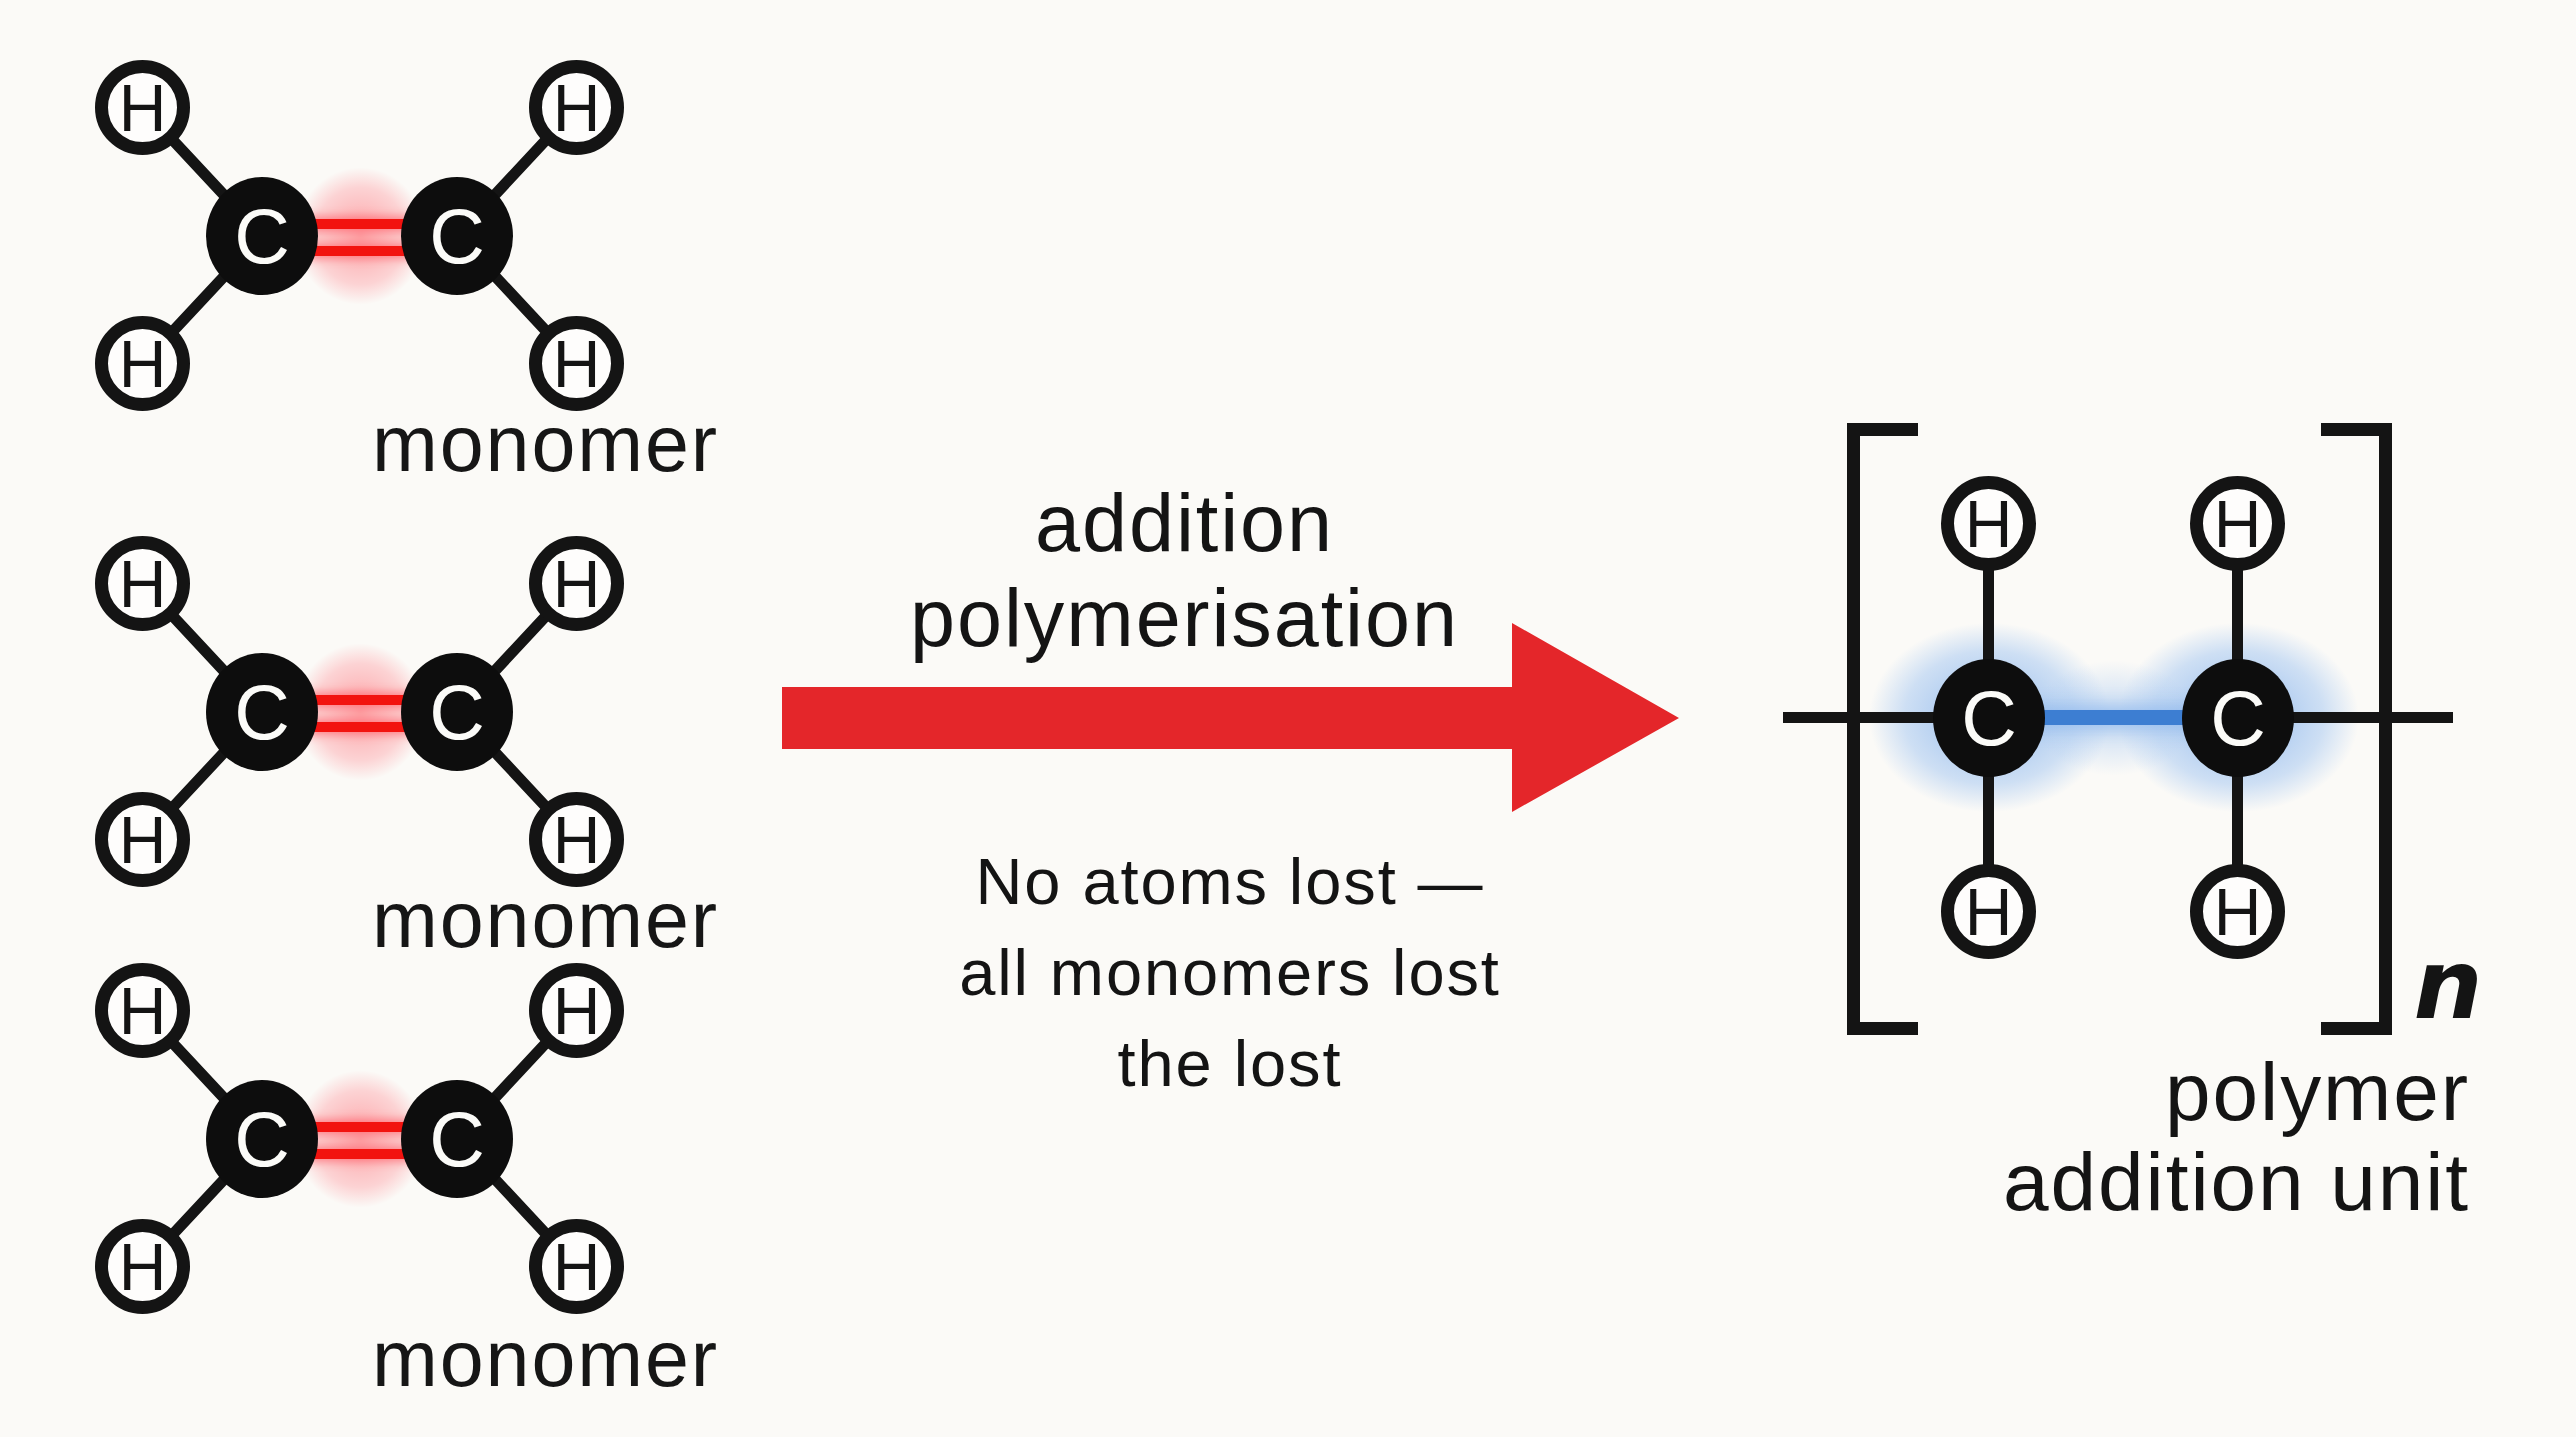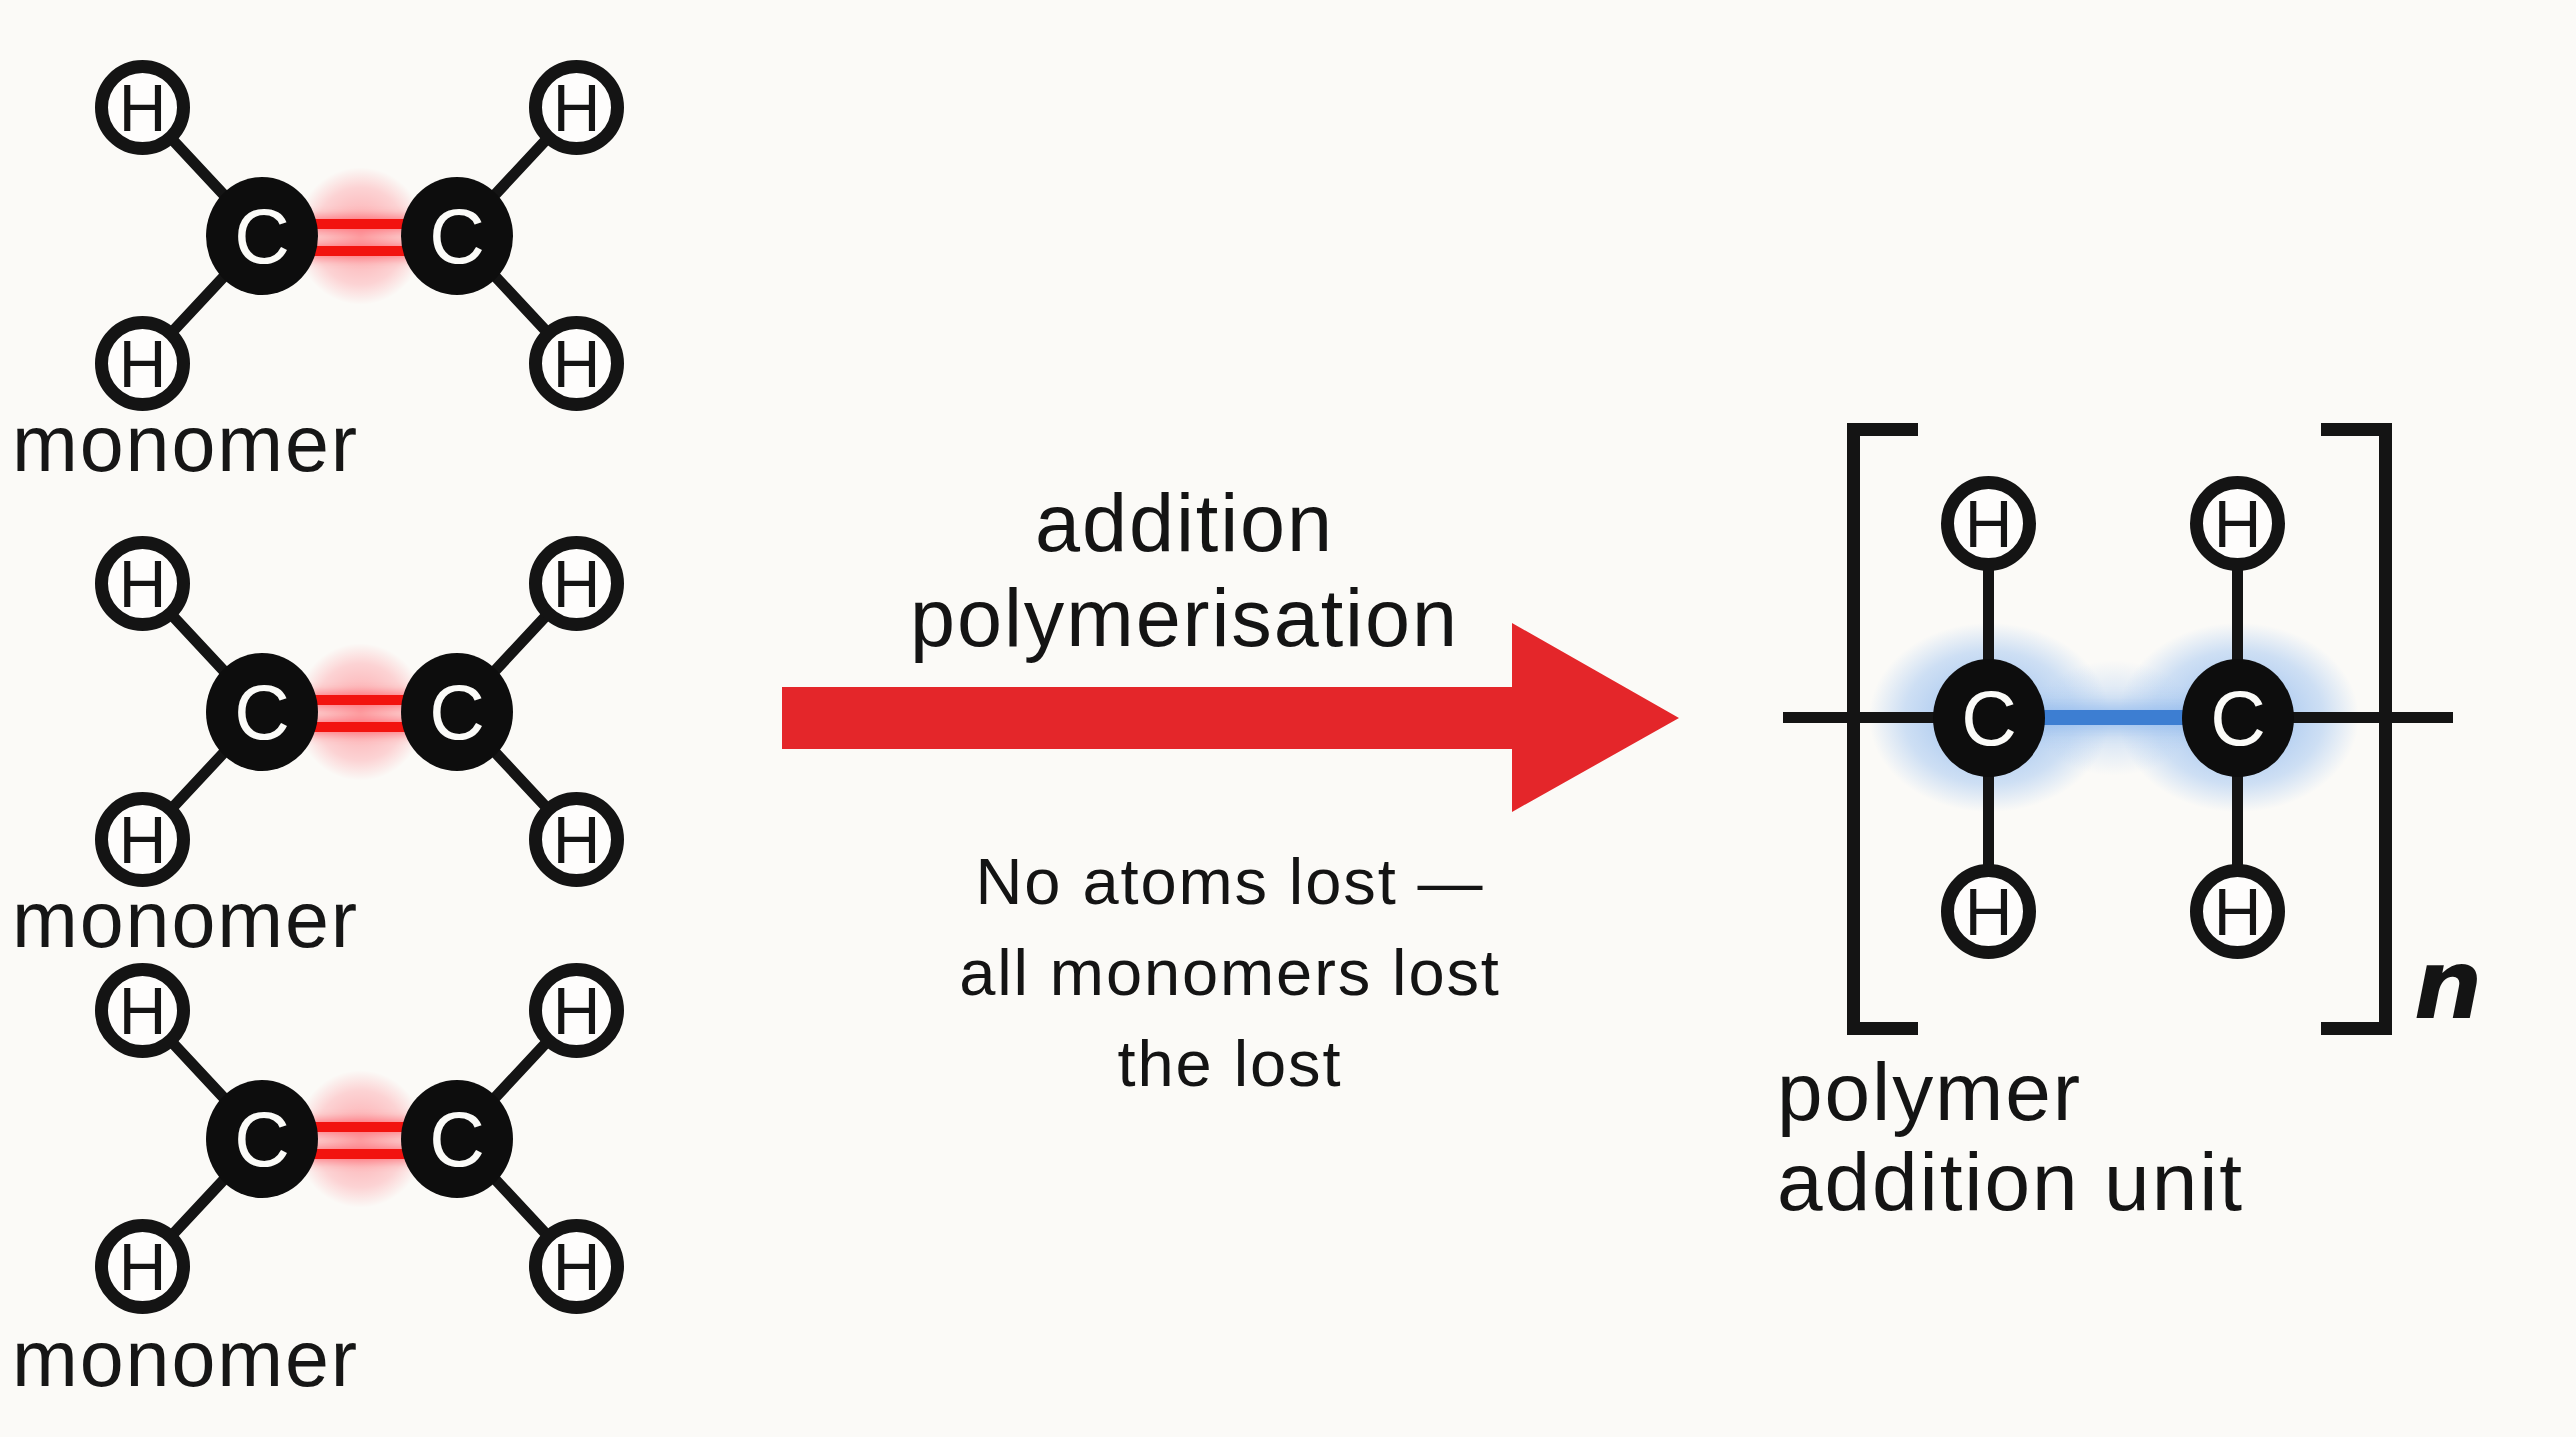--- a/index.html
+++ b/index.html
@@ -49,21 +49,21 @@
   .atom-c {
     position:absolute; width:112px; height:118px; border-radius:50%;
     background:#0d0d0d; color:#fbfbf8;
     display:flex; align-items:center; justify-content:center;
     font-size:77px; line-height:1;
   }
   .c-1 { left:206px; top:177px; }
   .c-2 { left:401px; top:177px; }
 
   .monomer-caption {
-    position:absolute; left:12px; top:398px; width:719px; text-align:left;
+    position:absolute; left:0; top:398px; width:719px; text-align:right;
     font-size:79px; letter-spacing:1.9px; color:#161616;
   }
   .monomer.m3 .monomer-caption { top:410px; }
 
   
   .process-title {
     position:absolute; left:810px; top:476px; width:749px; text-align:center;
     font-size:81px; line-height:95px; letter-spacing:1.9px;
   }
   .process-arrow {
@@ -109,21 +109,21 @@
   .bracket { position:absolute; top:423px; width:58px; height:586px; box-sizing:content-box; }
   .bracket-left  { left:1847px; border-left:13px solid #141414; border-top:13px solid #141414; border-bottom:13px solid #141414; }
   .bracket-right { left:2321px; border-right:13px solid #141414; border-top:13px solid #141414; border-bottom:13px solid #141414; }
 
   .subscript-n {
     position:absolute; left:2387px; top:936px; width:122px; text-align:center;
     font-family:"DejaVu Sans", sans-serif; font-style:italic; font-weight:600;
     font-size:97px; line-height:1; color:#141414;
   }
   .polymer-caption {
-    position:absolute; left:1777px; top:1047px; width:693px; text-align:left;
+    position:absolute; left:1777px; top:1047px; width:693px; text-align:right;
     font-size:82px; line-height:90px; letter-spacing:1.9px;
   }
 </style>
 </head>
 <body>
 
 <div class="stage">
 
   <div class="layer">
 

